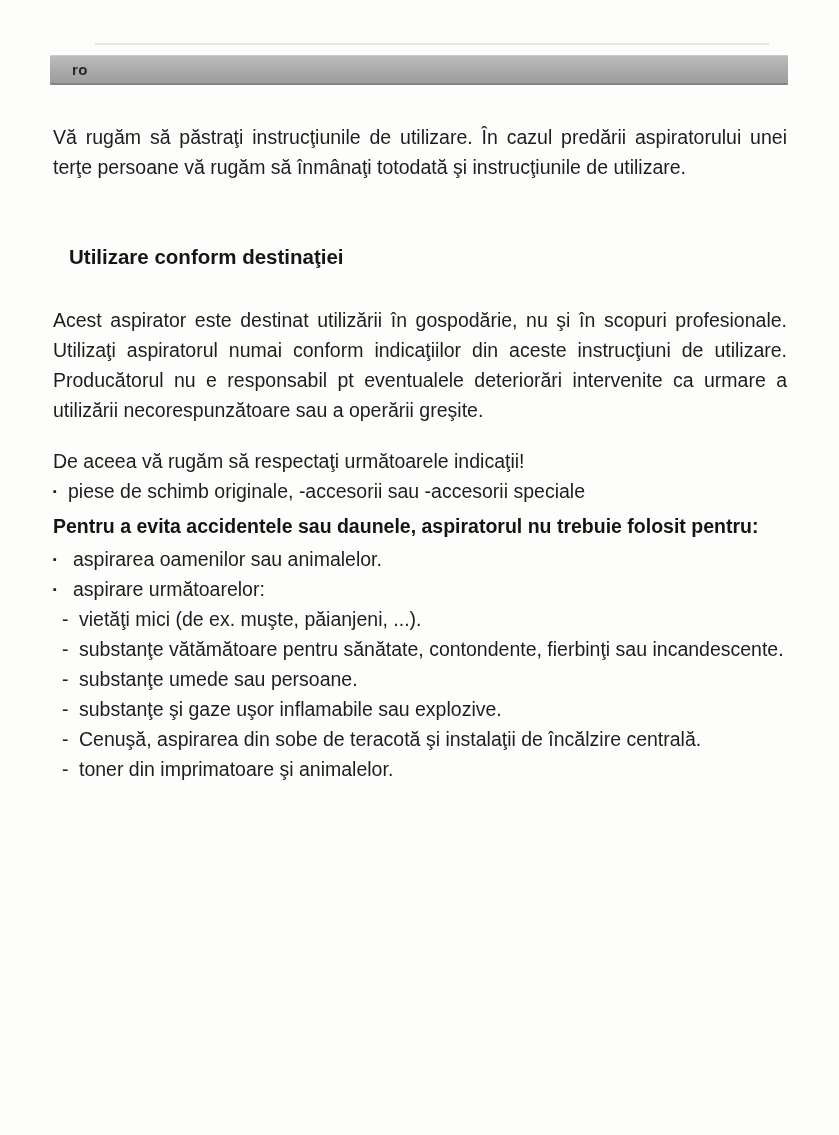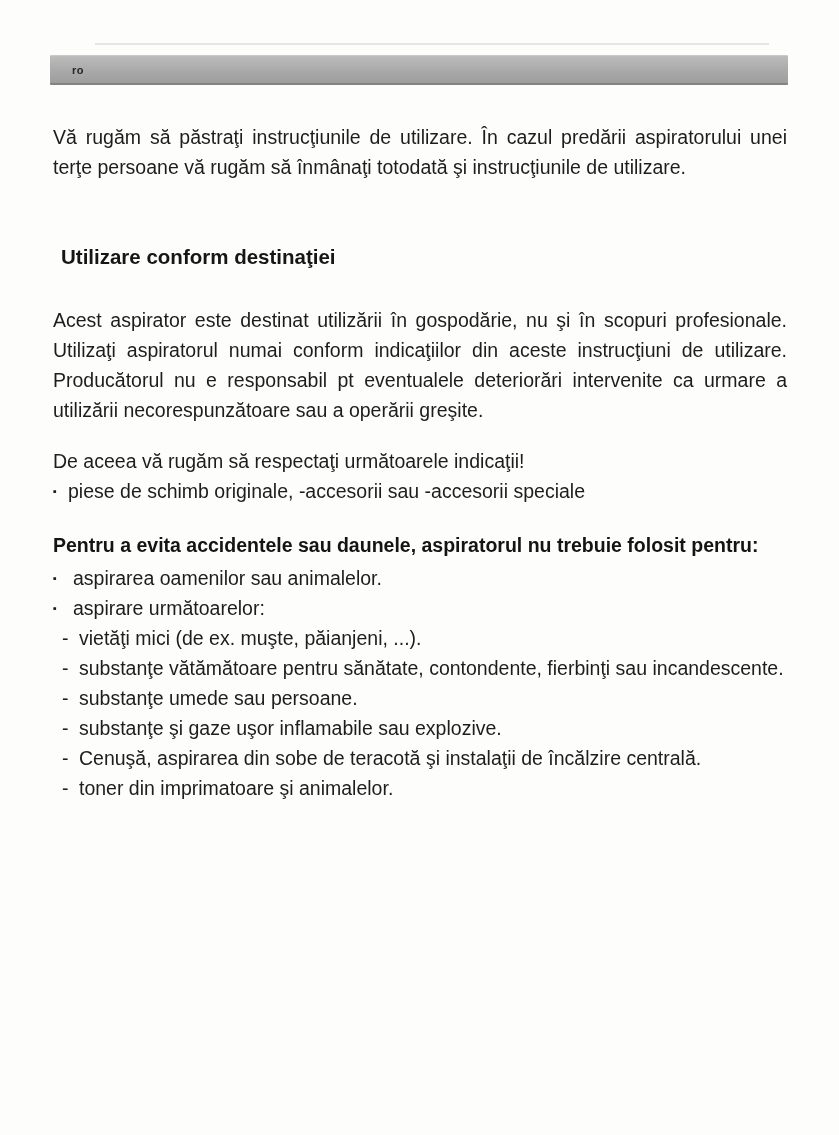--- a/index.html
+++ b/index.html
@@ -26,40 +26,40 @@
     width: 738px; height: 30px;
     background: linear-gradient(#bcbcbc, #a9a9a9 55%, #9e9e9e);
     border-bottom: 2px solid #838383;
     border-top: 1px solid #c9c9c9;
     border-radius: 1px;
     box-sizing: border-box;
     display: flex;
     align-items: center;
   }
   .lang-label {
-    font-size: 11px;
+    font-size: 15px;
     font-weight: bold;
     color: #262626;
     margin-left: 22px;
     letter-spacing: 0.5px;
   }
   .content {
     position: absolute;
     top: 101px; left: 53px;
     width: 734px;
     font-size: 19.5px;
     line-height: 30px;
   }
   p { margin: 0; }
   .justify { text-align: justify; }
   .p-intro   { margin-top: 21px; }
-  .h-title   { font-size: 20.5px; font-weight: bold; margin: 60px 8px 33px; color: #161616; }
+  .h-title   { font-size: 20.5px; font-weight: bold; margin: 60px 16px 33px; color: #161616; }
   .p-note    { margin-top: 21px; }
   .p-only    { margin-top: 9px; }
-  .p-warning { margin-top: 24px; font-weight: bold; color: #141414; }
+  .p-warning { margin-top: 5px; font-weight: bold; color: #141414; }
   .bullets   { margin-top: 3px; }
   .row { display: flex; align-items: flex-start; }
   .sq {
     flex: 0 0 20px;
     font-size: 11px;
     line-height: 30px;
     color: #1a1a1a;
   }
   .sq.tight { flex: 0 0 15px; }
   .sub { padding-left: 9px; }

